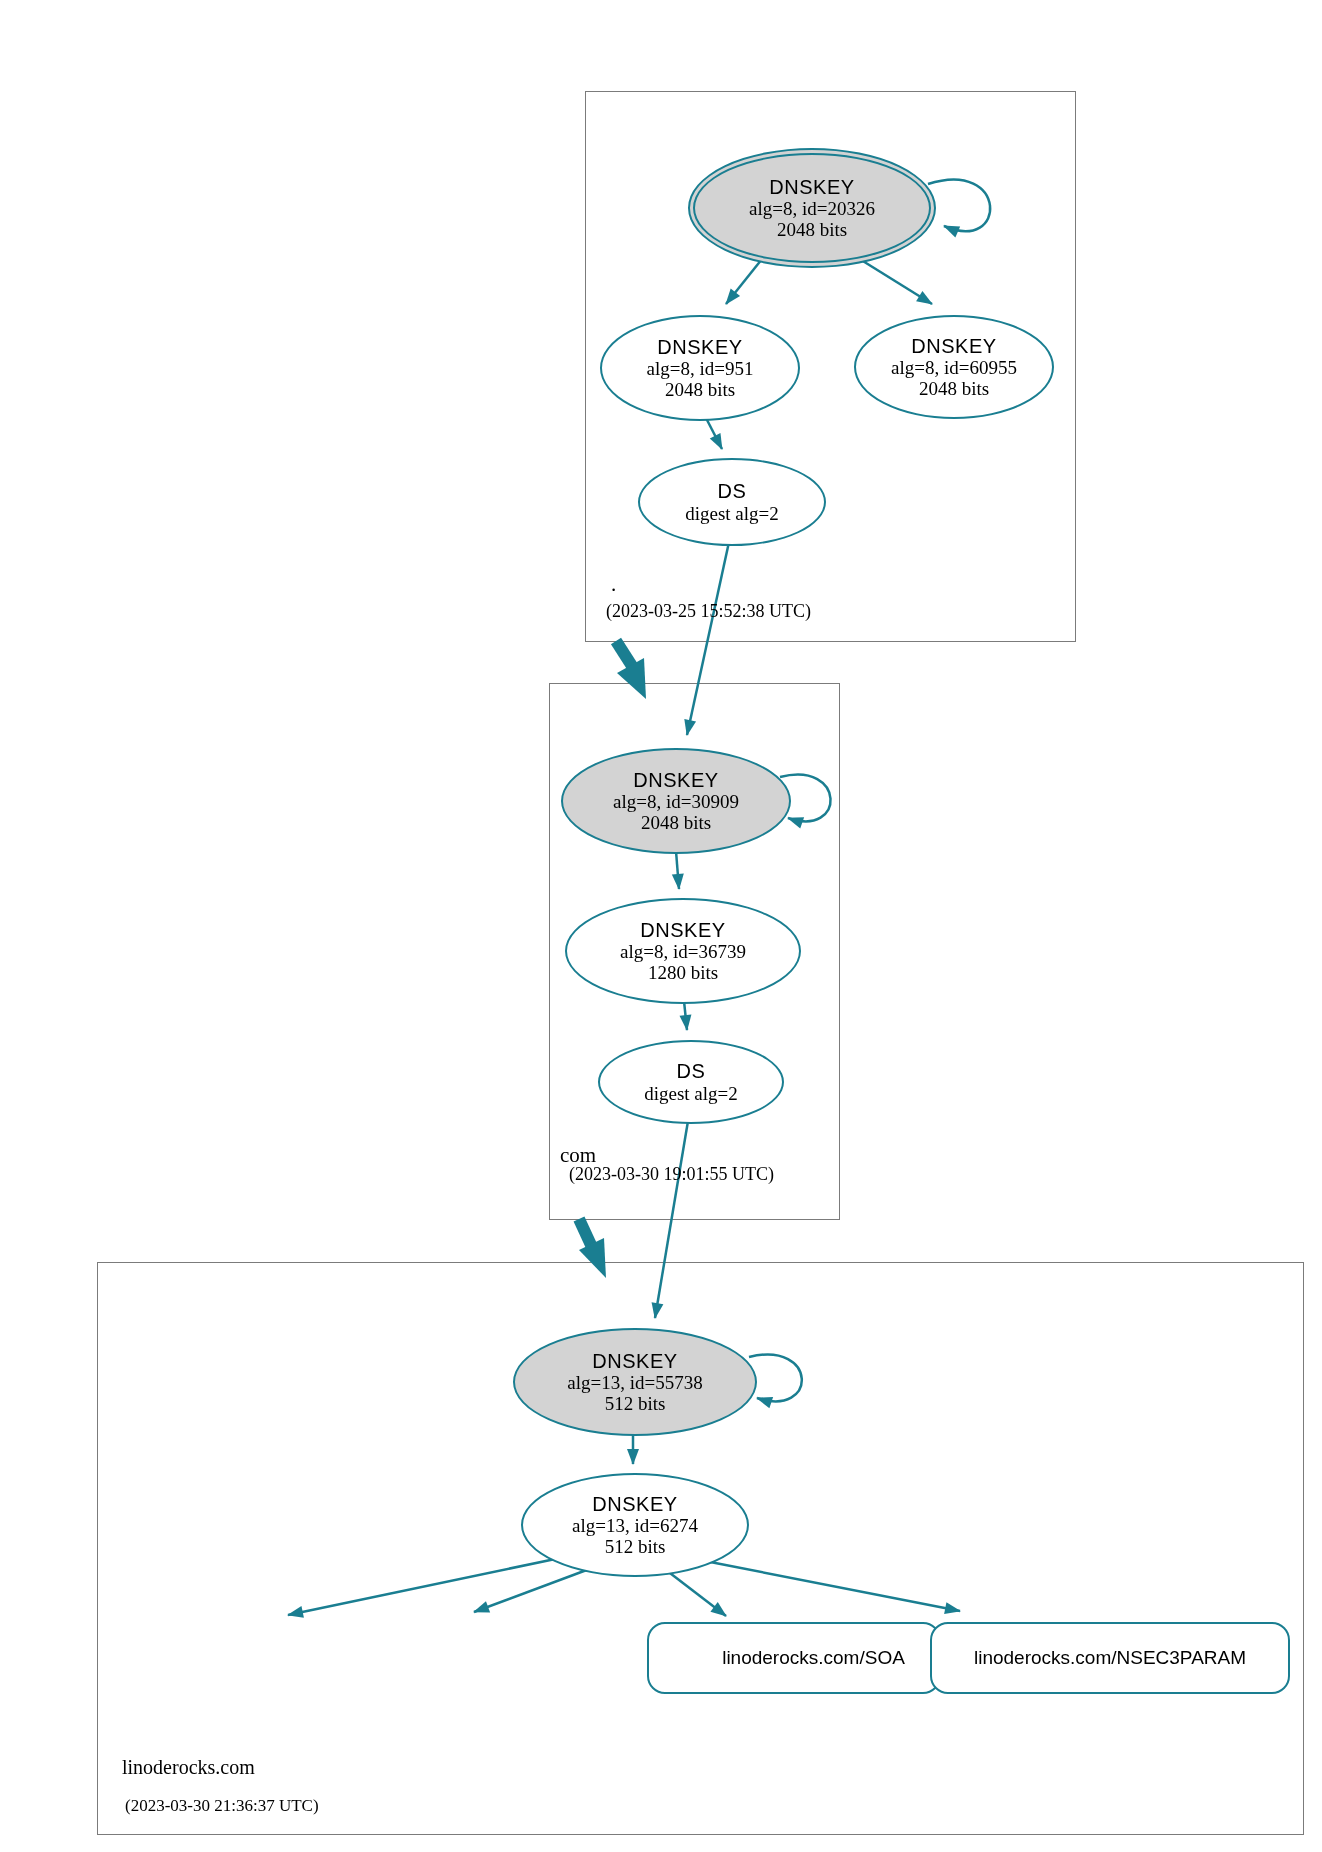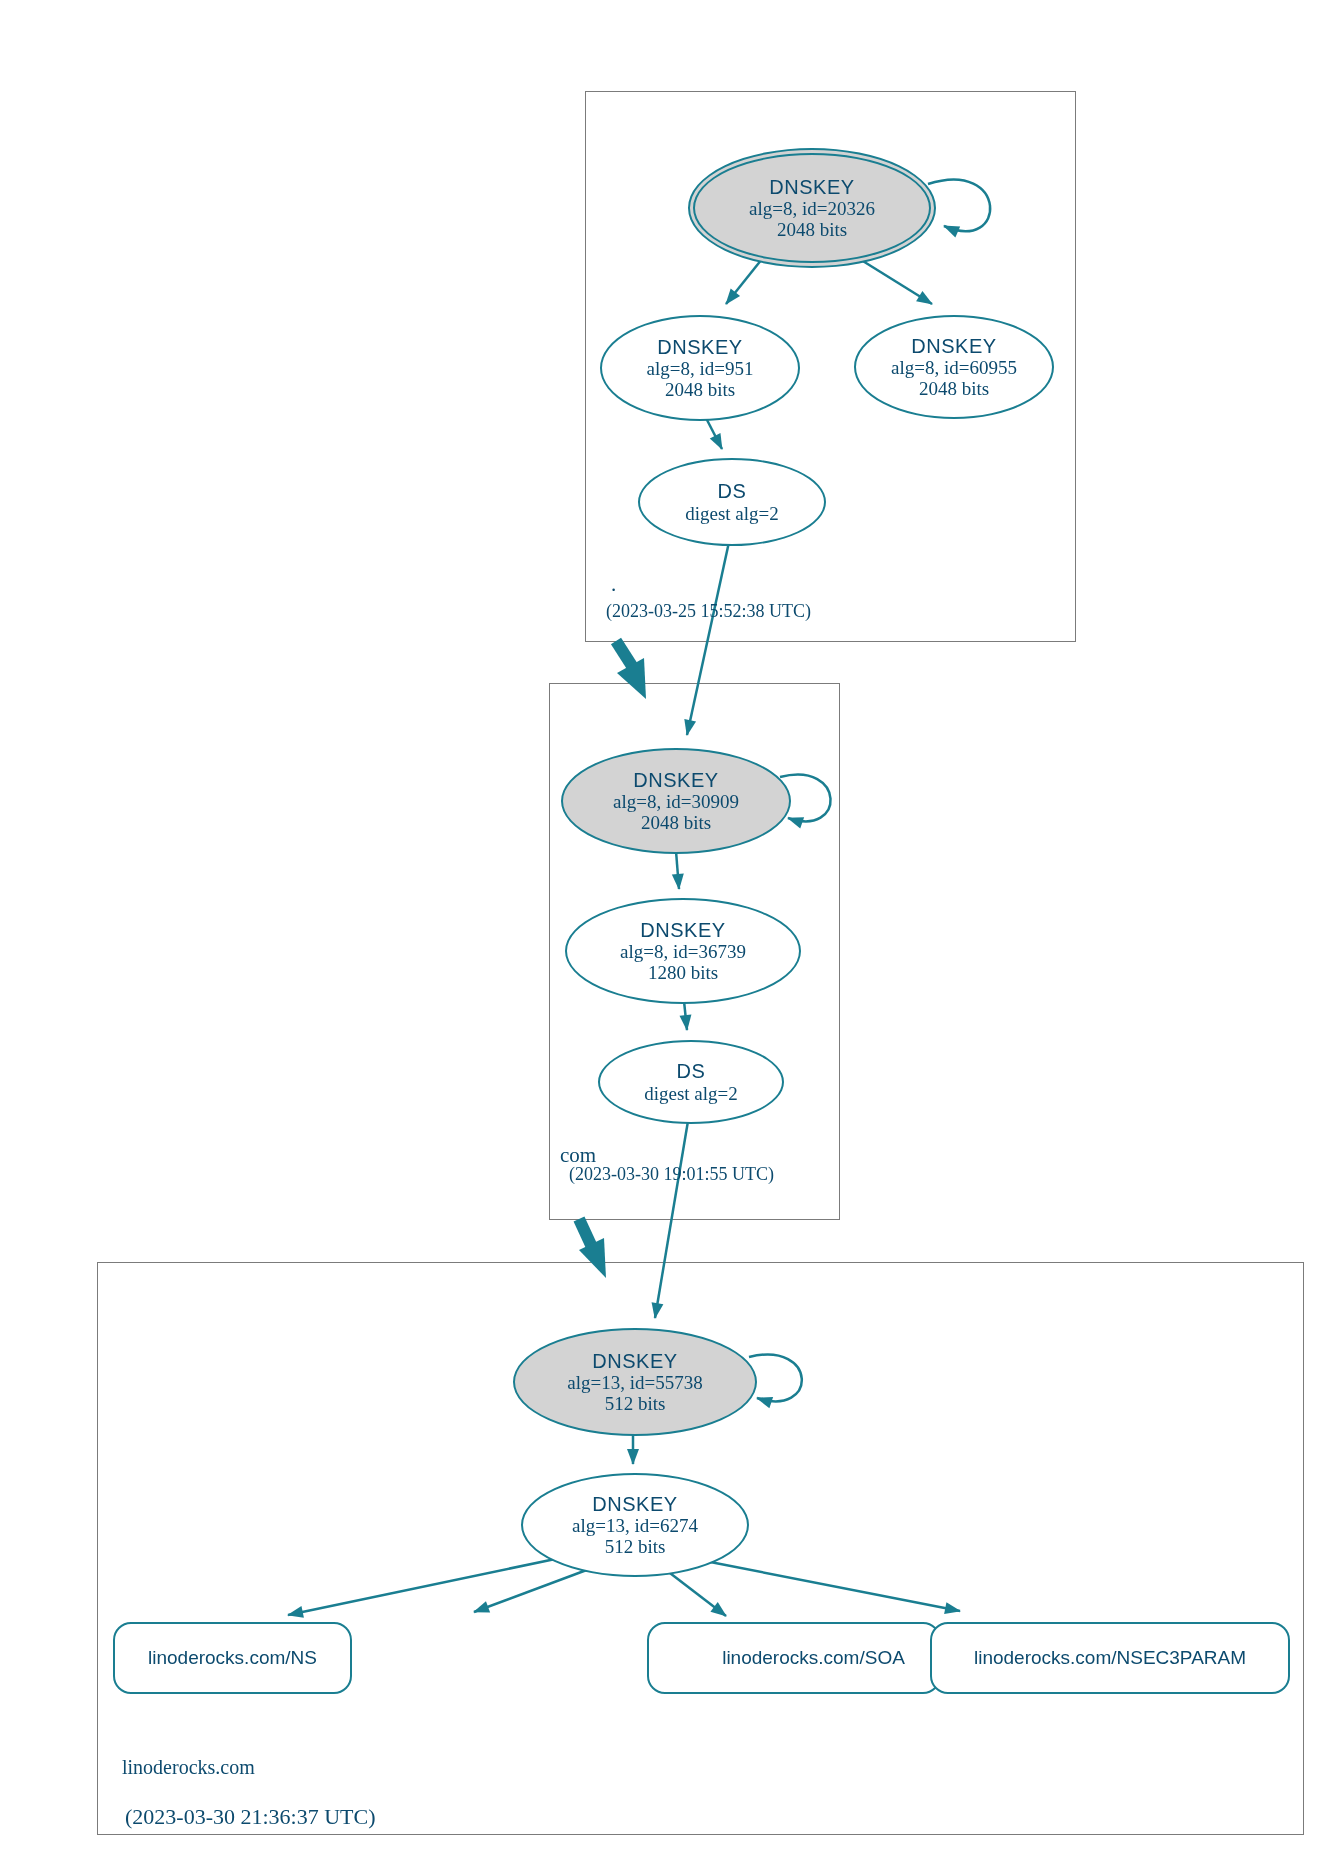--- a/index.html
+++ b/index.html
@@ -1,17 +1,17 @@
 <!DOCTYPE html>
 <html><head>
 <meta charset="utf-8">
 <style>
   html,body{margin:0;padding:0;background:#ffffff;}
   #canvas{position:relative;width:1322px;height:1852px;background:#ffffff;overflow:hidden;
-          font-family:"Liberation Sans",sans-serif;color:#0c4a6e;}
+          font-family:"Liberation Sans",sans-serif;color:#000000;}
   .cluster{position:absolute;border:1.5px solid #7b7b7b;background:transparent;}
   .edges{position:absolute;left:0;top:0;width:1322px;height:1852px;}
   .node{position:absolute;border:2.5px solid #1a7e91;border-radius:50%;background:#ffffff;
         display:flex;align-items:center;justify-content:center;}
   .node.gray{background:#d3d3d3;}
   .node.double::after{content:"";position:absolute;inset:3px;border:2.5px solid #1a7e91;border-radius:50%;pointer-events:none;}
   .ntext{text-align:center;line-height:1.12;position:relative;z-index:2;}
   .ntitle{display:block;font-family:"Liberation Sans",sans-serif;font-size:20px;letter-spacing:.5px;}
   .ndetail{display:block;font-family:"Liberation Serif",serif;font-size:19px;text-align:center;}
   .rrset{position:absolute;top:1622px;height:68px;border:2.5px solid #1a7e91;border-radius:18px;
@@ -132,26 +132,23 @@
   </div>
 
   <div class="node" style="left:521px;top:1473px;width:224px;height:100px;">
     <div class="ntext">
       <span class="ntitle">DNSKEY</span>
       <span class="ndetail">alg=13, id=6274</span>
       <span class="ndetail">512 bits</span>
     </div>
   </div>
 
-  <div class="rrset" style="left:113px;width:235px;">
-    <span>linoderocks.com/NS</span>
-  </div>
   <div class="rrset" style="left:647px;width:251px;padding-left:39px;">
     <span>linoderocks.com/SOA</span>
   </div>
   <div class="rrset" style="left:930px;width:356px;">
     <span>linoderocks.com/NSEC3PARAM</span>
   </div>
 
   <div class="zlabel" style="left:122px;top:1756px;font-size:20px;">linoderocks.com</div>
-  <div class="zstamp" style="left:125px;top:1796px;font-size:22px;margin-top:8px;">(2023-03-30 21:36:37 UTC)</div>
+  <div class="zstamp" style="left:125px;top:1796px;font-size:17px;">(2023-03-30 21:36:37 UTC)</div>
 
 </div>
 
 </body></html>

